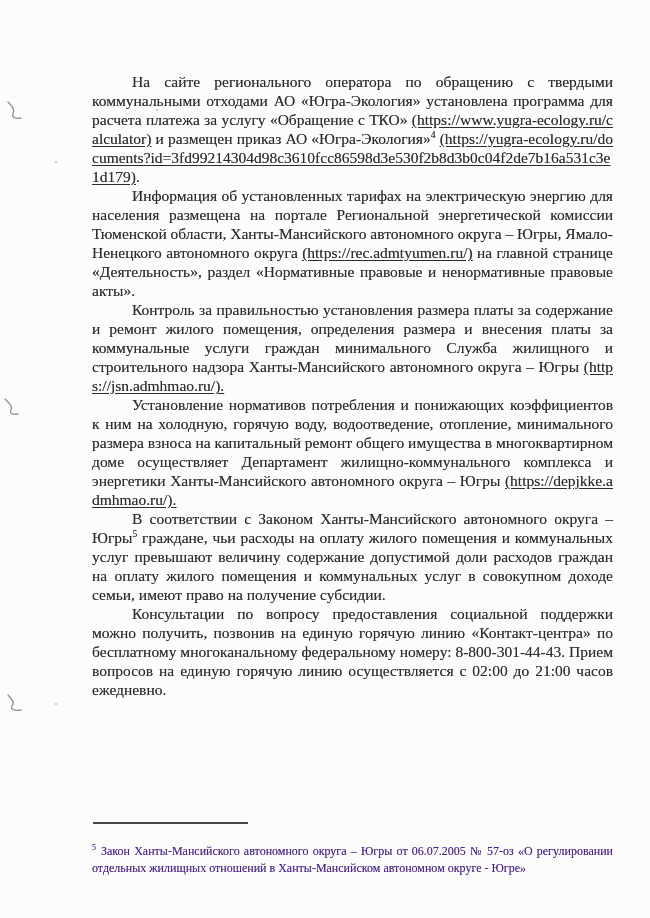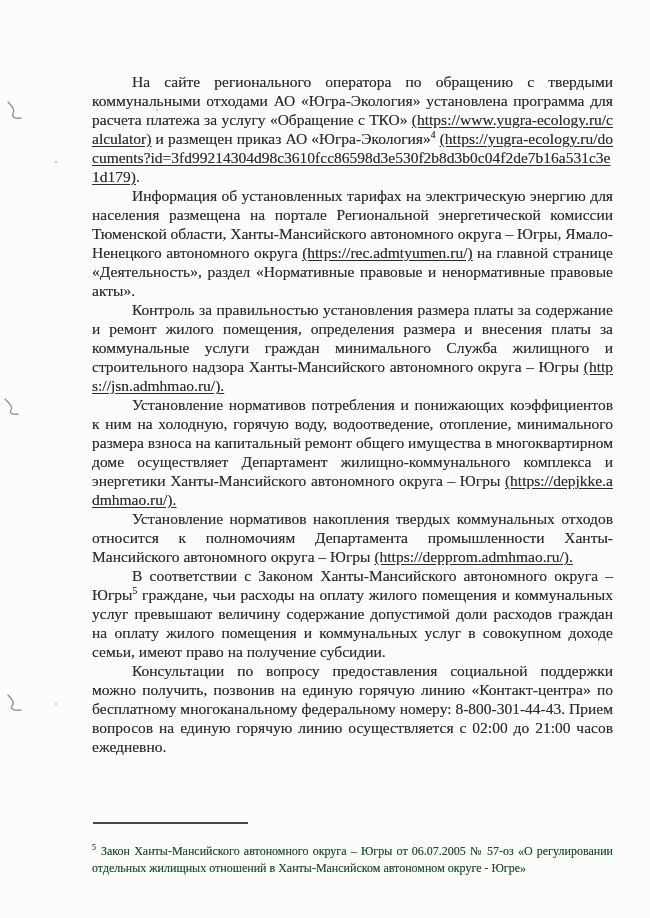--- a/index.html
+++ b/index.html
@@ -54,21 +54,21 @@
     border-top: 2px solid #474747;
   }
   .footnote {
     position: absolute;
     left: 92px;
     top: 831px;
     width: 521px;
     font-size: 12px;
     line-height: 16.5px;
     text-align: justify;
-    color: #14532d;
+    color: #4c1d95;
     text-shadow: 0 0 0.4px rgba(50,50,50,0.5);
   }
   .footnote sup {
     font-size: 8px;
     margin-right: 5px;
   }
   .margin-mark {
     position: absolute;
     width: 22px;
     height: 24px;
@@ -111,21 +111,20 @@
   </span>
   <span class="speck speck-1"></span>
   <span class="speck speck-2"></span>
   <span class="speck speck-3"></span>
 
   <div class="content">
       <p class="doc-para"><span>На сайте регионального оператора по обращению с твердыми коммунальными отходами АО «Югра-Экология» установлена программа для расчета платежа за услугу «Обращение с ТКО» </span><span class="doc-link">(https://www.yugra-ecology.ru/calculator)</span><span> и размещен приказ АО «Югра-Экология»</span><sup>4</sup><span> </span><span class="doc-link">(https://yugra-ecology.ru/documents?id=3fd99214304d98c3610fcc86598d3e530f2b8d3b0c04f2de7b16a531c3e1d179)</span><span>.</span></p>
       <p class="doc-para"><span>Информация об установленных тарифах на электрическую энергию для населения размещена на портале Региональной энергетической комиссии Тюменской области, Ханты-Мансийского автономного округа – Югры, Ямало-Ненецкого автономного округа </span><span class="doc-link">(https://rec.admtyumen.ru/)</span><span> на главной странице «Деятельность», раздел «Нормативные правовые и ненормативные правовые акты».</span></p>
       <p class="doc-para"><span>Контроль за правильностью установления размера платы за содержание и ремонт жилого помещения, определения размера и внесения платы за коммунальные услуги граждан минимального Служба жилищного и строительного надзора Ханты-Мансийского автономного округа – Югры </span><span class="doc-link">(https://jsn.admhmao.ru/).</span></p>
       <p class="doc-para"><span>Установление нормативов потребления и понижающих коэффициентов к ним на холодную, горячую воду, водоотведение, отопление, минимального размера взноса на капитальный ремонт общего имущества в многоквартирном доме осуществляет Департамент жилищно-коммунального комплекса и энергетики Ханты-Мансийского автономного округа – Югры </span><span class="doc-link">(https://depjkke.admhmao.ru/).</span></p>
-      <p class="doc-para"><span>Установление нормативов накопления твердых коммунальных отходов относится к полномочиям Департамента промышленности Ханты-Мансийского автономного округа – Югры </span><span class="doc-link">(https://depprom.admhmao.ru/).</span></p>
       <p class="doc-para"><span>В соответствии с Законом Ханты-Мансийского автономного округа – Югры</span><sup>5</sup><span> граждане, чьи расходы на оплату жилого помещения и коммунальных услуг превышают величину содержание допустимой доли расходов граждан на оплату жилого помещения и коммунальных услуг в совокупном доходе семьи, имеют право на получение субсидии.</span></p>
       <p class="doc-para"><span>Консультации по вопросу предоставления социальной поддержки можно получить, позвонив на единую горячую линию «Контакт-центра» по бесплатному многоканальному федеральному номеру: 8-800-301-44-43. Прием вопросов на единую горячую линию осуществляется с 02:00 до 21:00 часов ежедневно.</span></p>
     </div>
 
   <div class="footnote-rule"></div>
   <p class="footnote"><sup>5</sup><span>Закон Ханты-Мансийского автономного округа – Югры от 06.07.2005 № 57-оз «О регулировании отдельных жилищных отношений в Ханты-Мансийском автономном округе - Югре»</span></p>
 
 </div>
 
 </body></html>

